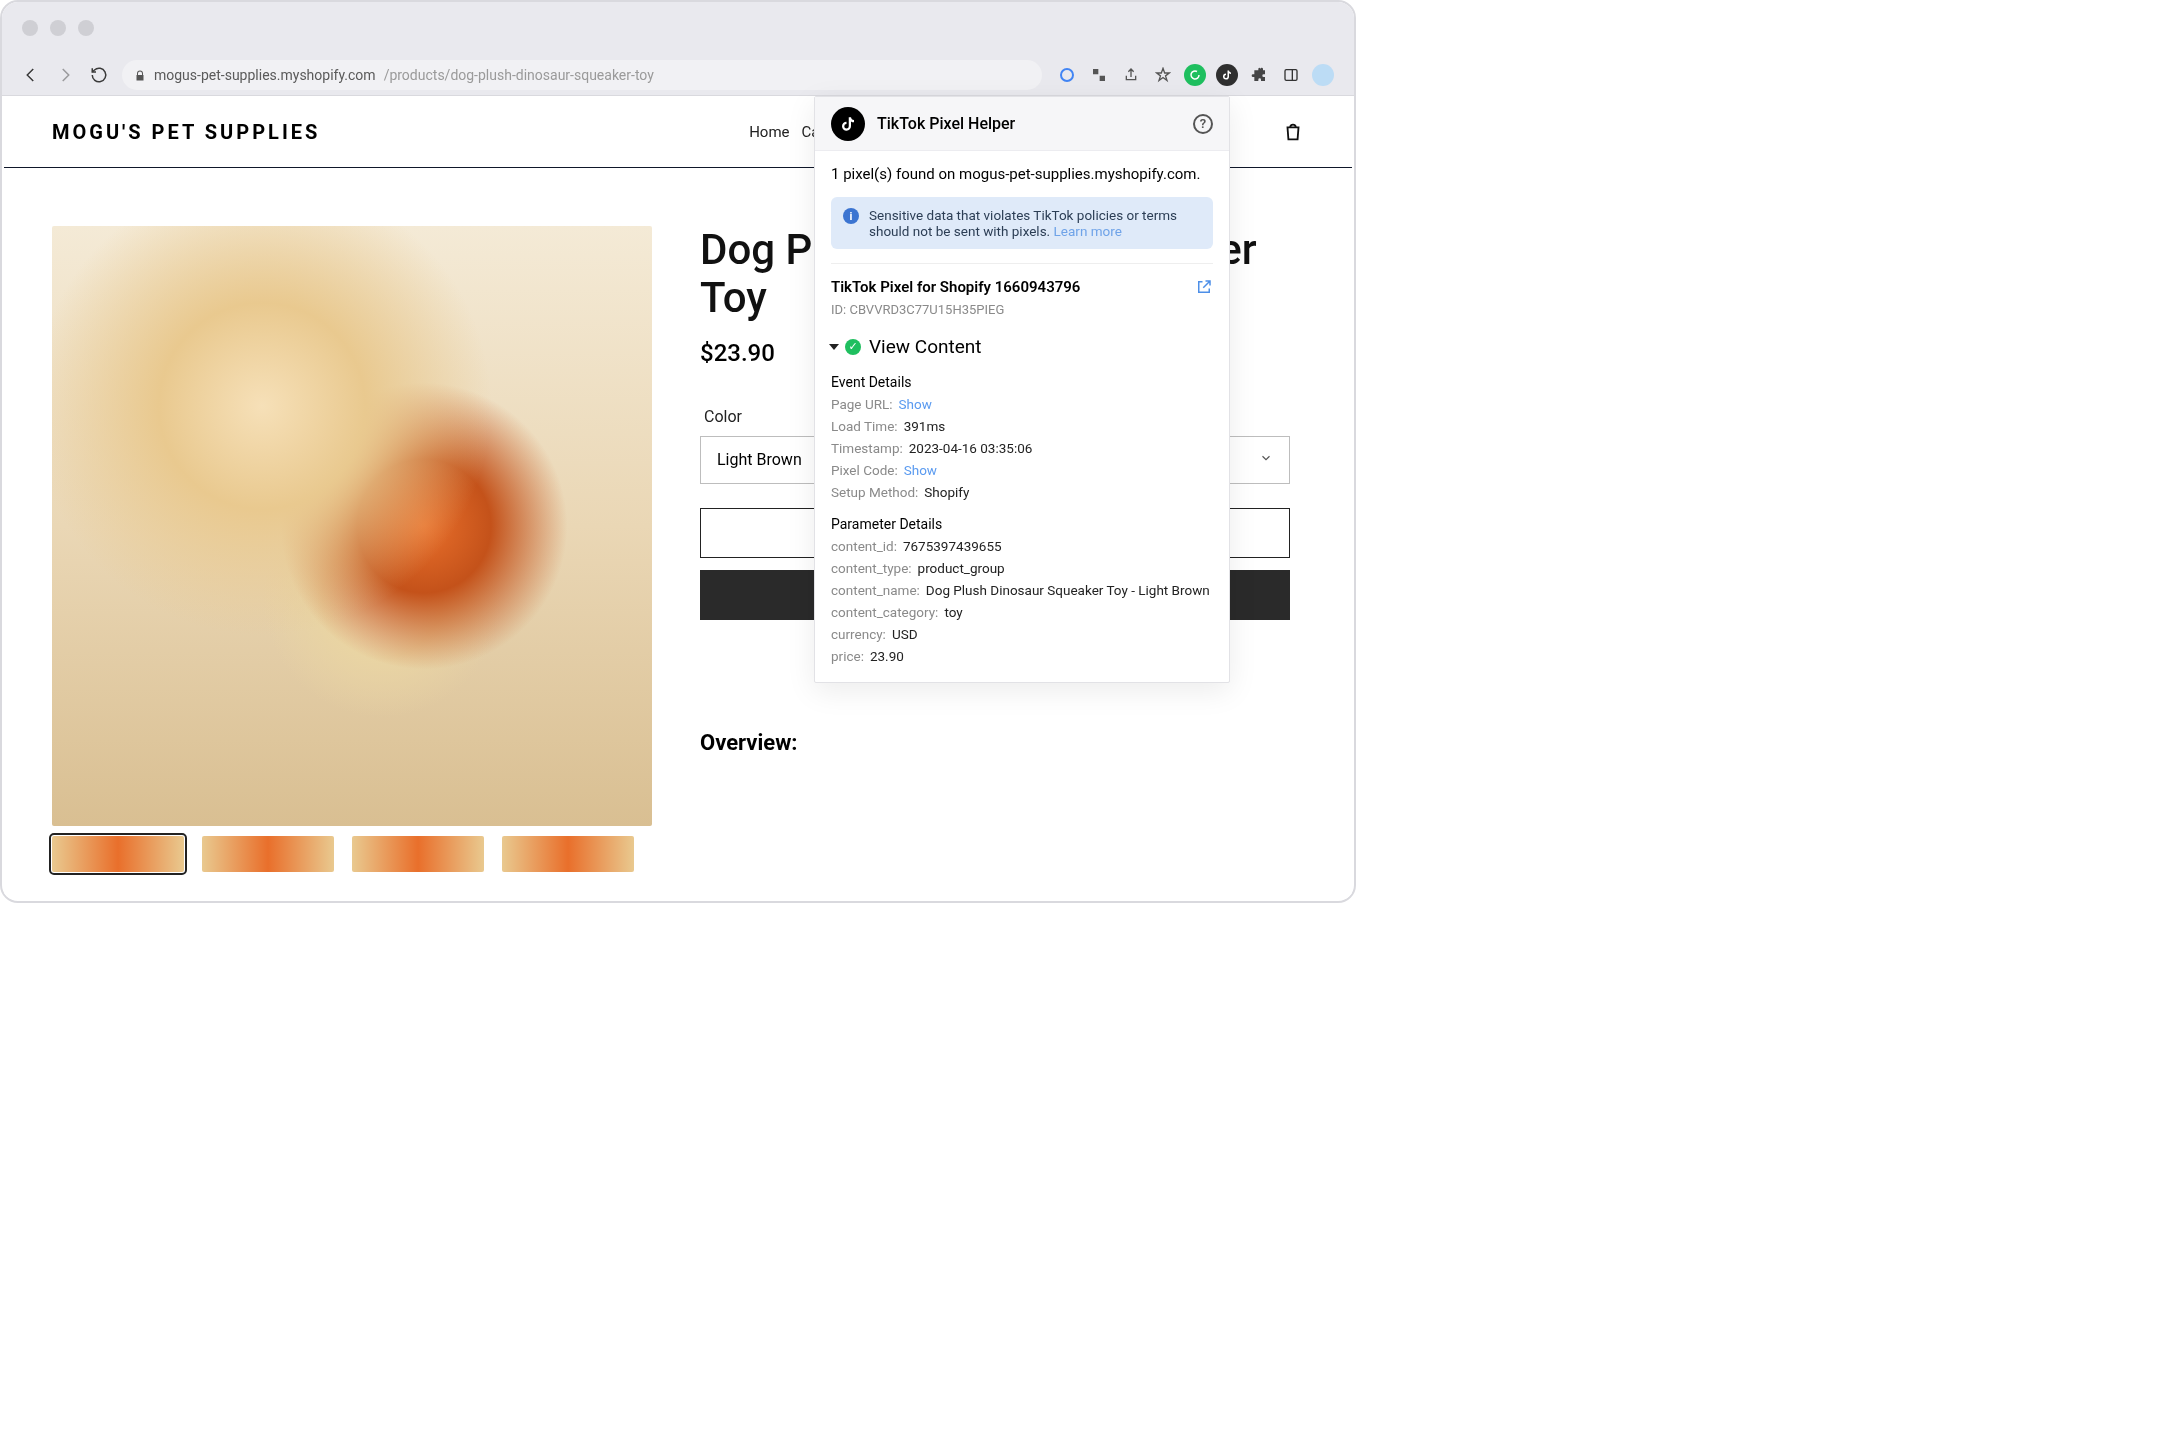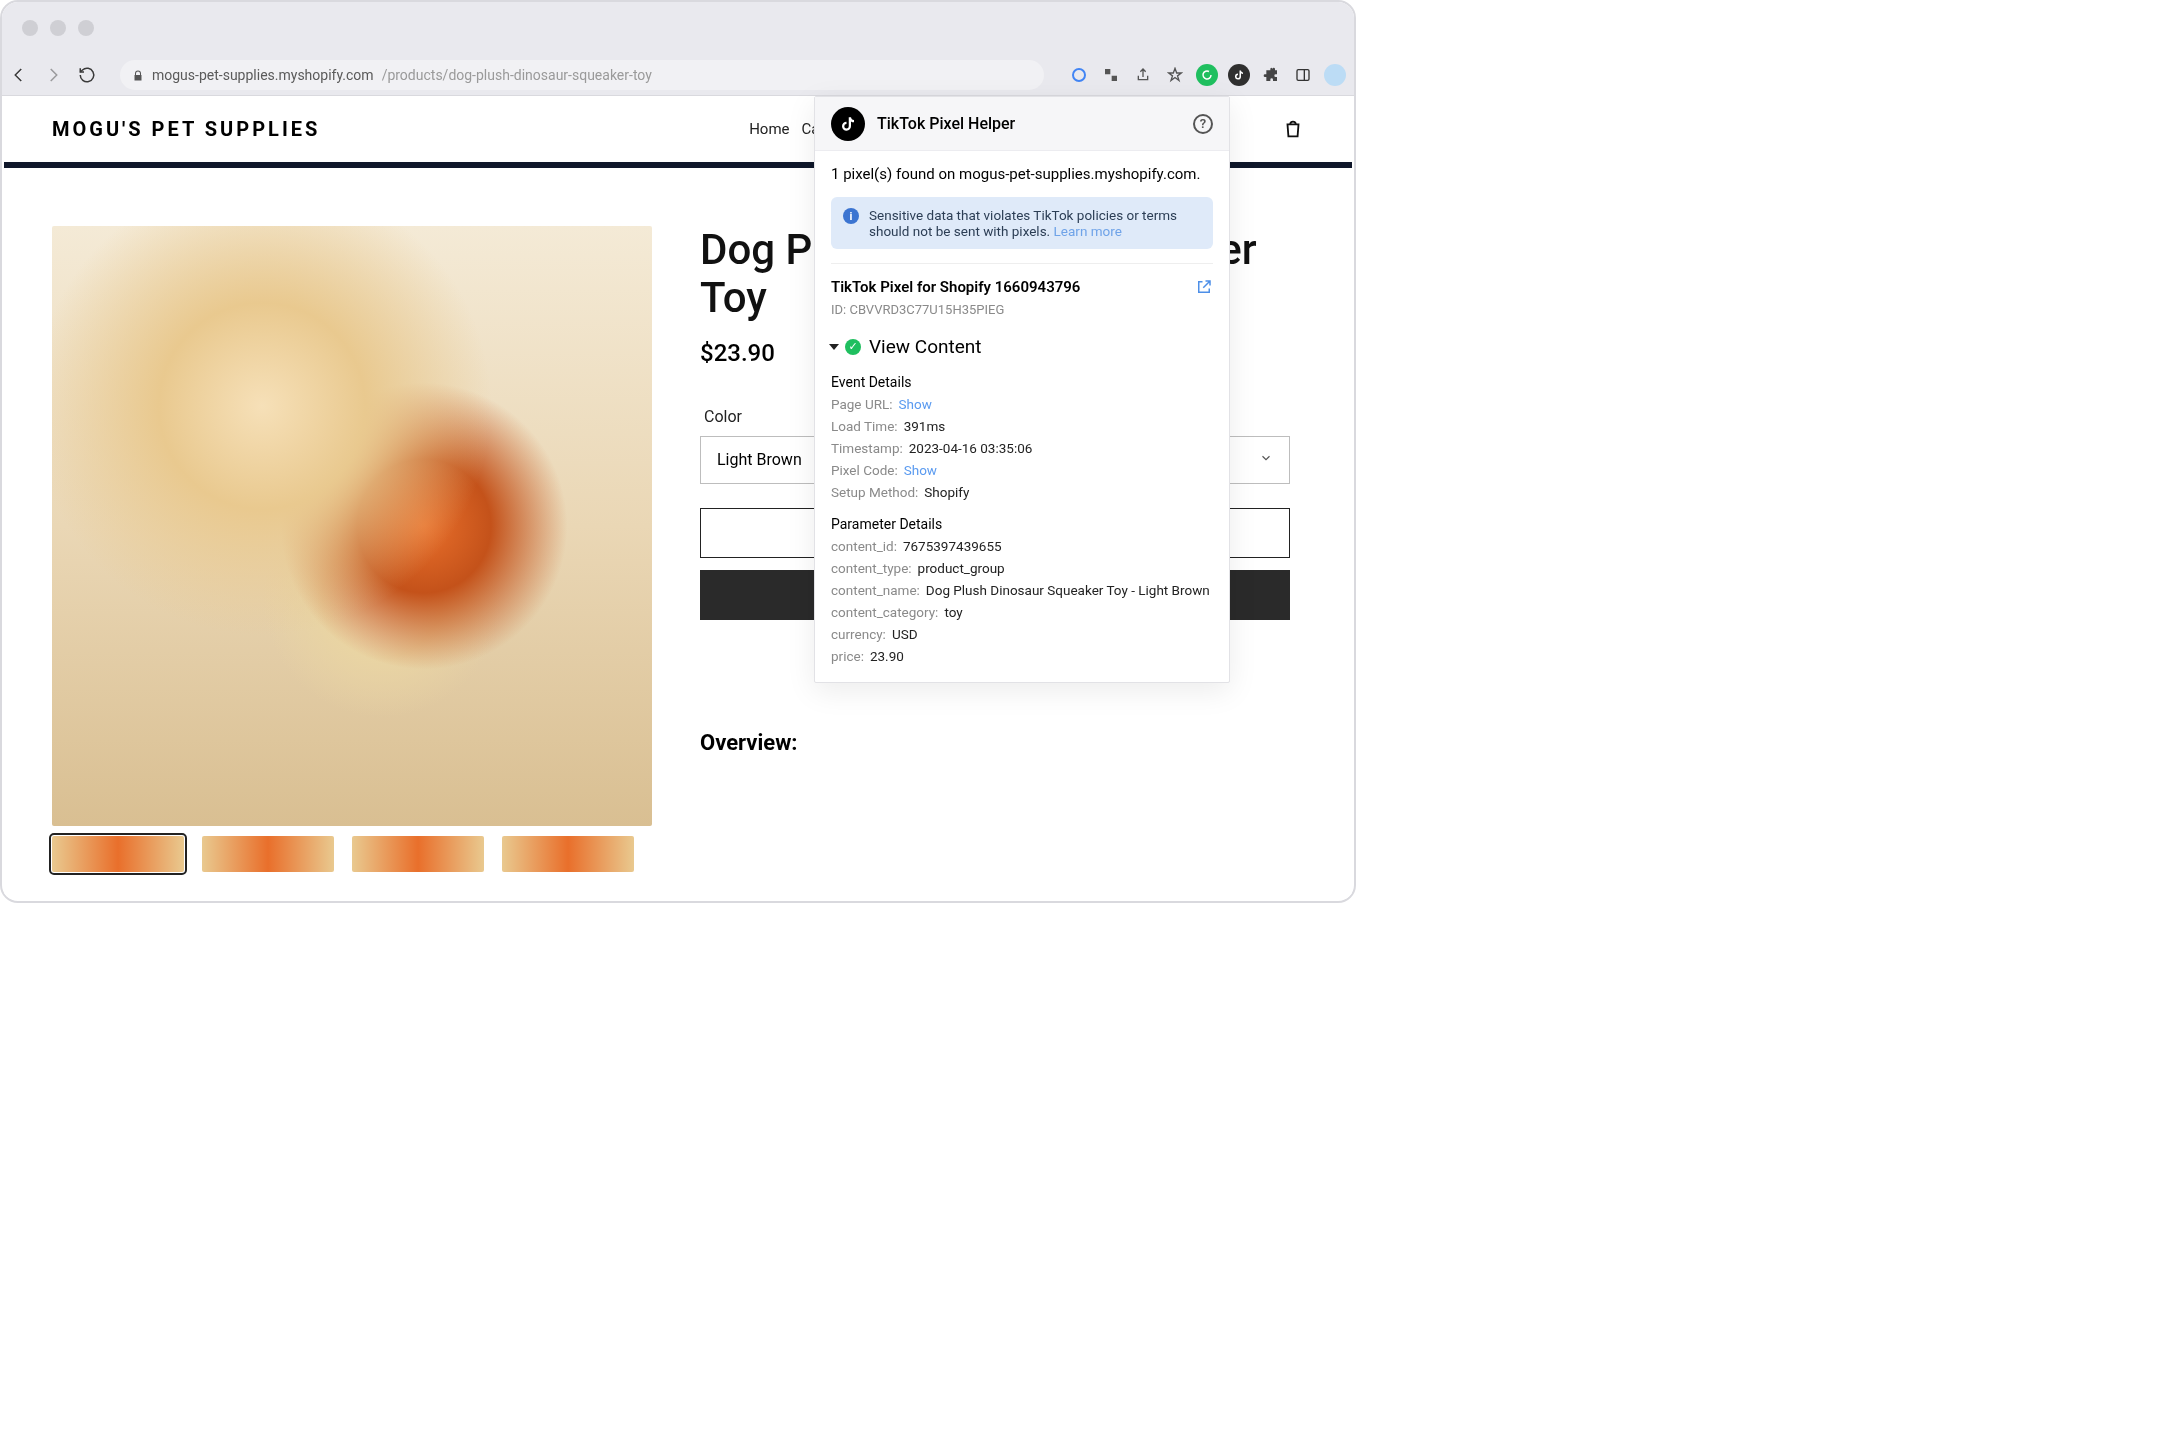--- a/index.html
+++ b/index.html
@@ -29,22 +29,22 @@
   .traffic-lights { display: flex; gap: 12px; }
   .traffic-light {
     width: 16px; height: 16px; border-radius: 50%;
     background: #cfcfd4;
   }
   .toolbar {
     height: 42px;
     background: #e9e9ee;
     border-bottom: 1px solid #d9d9de;
     display: flex; align-items: center;
-    padding: 0 8px;
-    gap: 24px;
+    padding: 0 20px;
+    gap: 14px;
   }
   .nav-arrows { display: flex; gap: 16px; align-items: center; }
   .nav-arrow { width: 18px; height: 18px; display:flex; align-items:center; justify-content:center; color:#3a3a3a; cursor:pointer;}
   .reload { width: 18px; height: 18px; display:flex; align-items:center; justify-content:center; color:#3a3a3a; cursor:pointer;}
   .addr {
     flex: 1;
     height: 30px;
     background: #f1f1f4;
     border-radius: 15px;
     display: flex; align-items: center;
@@ -66,21 +66,21 @@
 
   
   .page {
     position: absolute;
     top: 94px; left: 2px; right: 2px; bottom: 2px;
     background: #fff;
     overflow: hidden;
   }
   .site-header {
     height: 72px;
-    border-bottom: 6px solid #0f172a;
+    border-bottom: 1px solid #0f172a;
     display:flex; align-items:center; justify-content:space-between;
     padding: 0 48px;
   }
   .brand { font-size: 20px; font-weight: 700; letter-spacing: 3px; }
   .nav { display:flex; gap:12px; font-size:15px; color:#222; }
   .nav span { cursor:pointer; }
   .cart { width:22px; height:22px; cursor:pointer; }
 
   .product {
     display:flex; gap: 48px;

